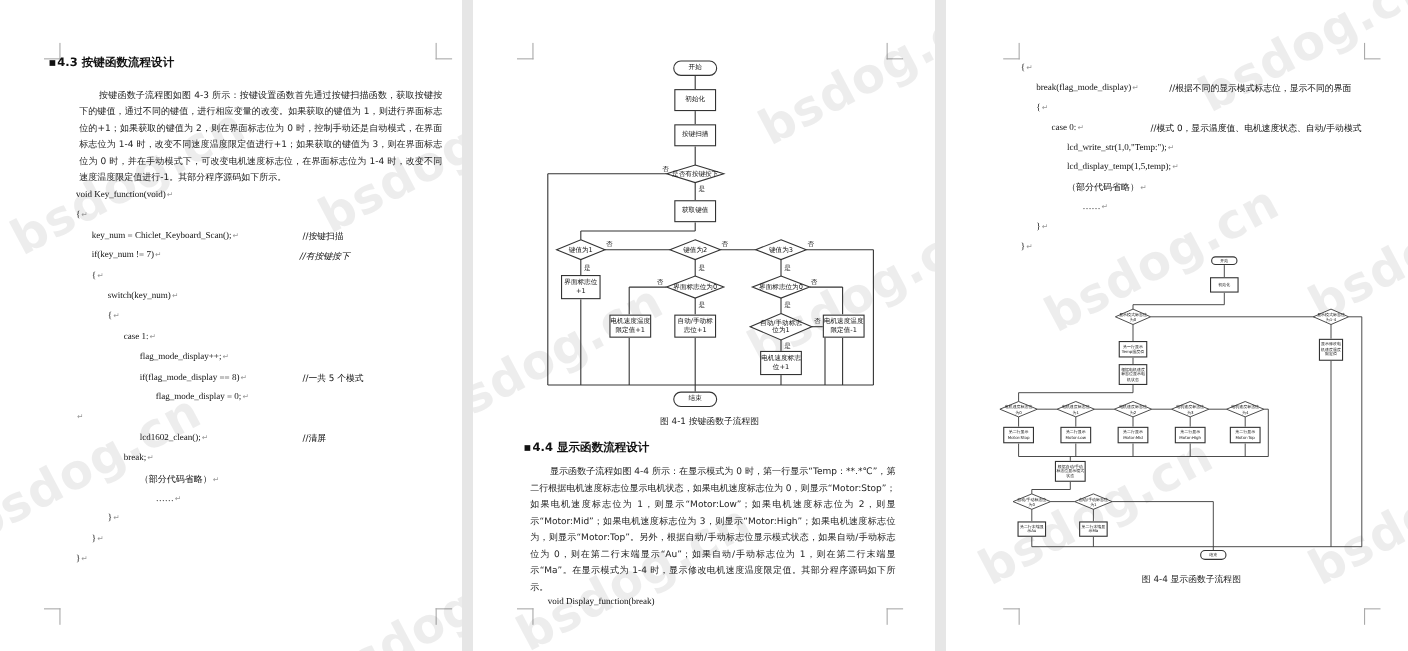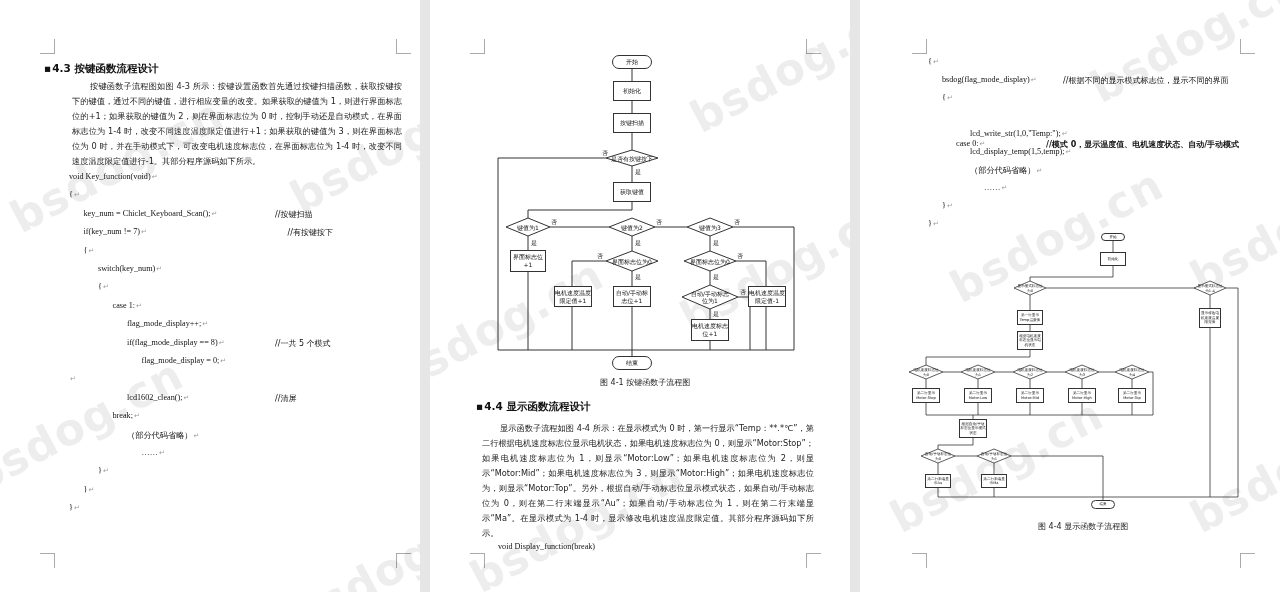--- a/index.html
+++ b/index.html
@@ -75,31 +75,31 @@
   <div class="corner c-tl" style="left:40px;top:39px;"></div>
   <div class="corner c-tr" style="left:396px;top:39px;"></div>
   <div class="corner c-bl" style="left:40px;top:553px;"></div>
   <div class="corner c-br" style="left:396px;top:553px;"></div>
 
   <div class="watermark" style="left:0px;top:140px;">bsdog.cn</div>
   <div class="watermark" style="left:280px;top:120px;">bsdog.cn</div>
   <div class="watermark" style="left:-40px;top:400px;">bsdog.cn</div>
   <div class="watermark" style="left:280px;top:540px;">bsdog.cn</div>
 
-  <div class="heading" style="left:44px;top:62px;">
+  <div class="heading" style="left:44px;top:50px;">
     <span class="bullet">▪</span><span>4.3  按键函数流程设计</span>
   </div>
 
   <div class="para" style="left:72px;top:79px;width:330px;text-indent:18px;">按键函数子流程图如图 4-3 所示：按键设置函数首先通过按键扫描函数，获取按键按下的键值，通过不同的键值，进行相应变量的改变。如果获取的键值为 1，则进行界面标志位的+1；如果获取的键值为 2，则在界面标志位为 0 时，控制手动还是自动模式，在界面标志位为 1-4 时，改变不同速度温度限定值进行+1；如果获取的键值为 3，则在界面标志位为 0 时，并在手动模式下，可改变电机速度标志位，在界面标志位为 1-4 时，改变不同速度温度限定值进行-1。其部分程序源码如下所示。</div>
 
   <div id="p1code">
       <div class="code-line" style="left: 69px; top: 172px;"><span>void Key_function(void)</span><span class="pm">↵</span></div>
       <div class="code-line" style="left: 69px; top: 190.4px;"><span>{</span><span class="pm">↵</span></div>
       <div class="code-line" style="left: 83.5px; top: 208.8px;"><span>key_num = Chiclet_Keyboard_Scan();</span><span class="pm">↵</span><span class="cmt" style="left: 191.5px;">//按键扫描</span></div>
-      <div class="code-line" style="left: 83.5px; top: 227.2px;"><span>if(key_num != 7)</span><span class="pm">↵</span><span class="cmt" style="left: 204px;">//有按键按下</span></div>
+      <div class="code-line" style="left: 83.5px; top: 227.2px;"><span>if(key_num != 7)</span><span class="pm">↵</span><span class="cmt" style="left: 189px; font-style: italic;">//有按键按下</span></div>
       <div class="code-line" style="left: 83.5px; top: 245.6px;"><span>{</span><span class="pm">↵</span></div>
       <div class="code-line" style="left: 98px; top: 264px;"><span>switch(key_num)</span><span class="pm">↵</span></div>
       <div class="code-line" style="left: 98px; top: 282.4px;"><span>{</span><span class="pm">↵</span></div>
       <div class="code-line" style="left: 112.5px; top: 300.8px;"><span>case 1:</span><span class="pm">↵</span></div>
       <div class="code-line" style="left: 127px; top: 319.2px;"><span>flag_mode_display++;</span><span class="pm">↵</span></div>
       <div class="code-line" style="left: 127px; top: 337.6px;"><span>if(flag_mode_display == 8)</span><span class="pm">↵</span><span class="cmt" style="left: 148px;">//一共 5 个模式</span></div>
       <div class="code-line" style="left: 141.5px; top: 356px;"><span>flag_mode_display = 0;</span><span class="pm">↵</span></div>
       <div class="code-line" style="left: 69px; top: 374.4px;"><span></span><span class="pm">↵</span></div>
       <div class="code-line" style="left: 127px; top: 392.8px;"><span>lcd1602_clean();</span><span class="pm">↵</span><span class="cmt" style="left: 148px;">//清屏</span></div>
       <div class="code-line" style="left: 112.5px; top: 411.2px;"><span>break;</span><span class="pm">↵</span></div>
@@ -235,23 +235,23 @@
   <div class="corner c-br" style="left:380px;top:553px;"></div>
 
   <div class="watermark" style="left:220px;top:10px;">bsdog.cn</div>
   <div class="watermark" style="left:80px;top:210px;">bsdog.cn</div>
   <div class="watermark" style="left:320px;top:200px;">bsdog.cn</div>
   <div class="watermark" style="left:20px;top:440px;">bsdog.cn</div>
   <div class="watermark" style="left:320px;top:440px;">bsdog.cn</div>
 
   <div id="p3code">
       <div class="code-line" style="left: 68px; top: 57px;"><span>{</span><span class="pm">↵</span></div>
-      <div class="code-line" style="left: 82px; top: 75px;"><span>bsdog(flag_mode_display)</span><span class="pm">↵</span><span class="cmt" style="left: 105px; margin-left: 16px;">//根据不同的显示模式标志位，显示不同的界面</span></div>
+      <div class="code-line" style="left: 82px; top: 75px;"><span>break(flag_mode_display)</span><span class="pm">↵</span><span class="cmt" style="left: 105px; margin-left: 16px;">//根据不同的显示模式标志位，显示不同的界面</span></div>
       <div class="code-line" style="left: 82px; top: 93px;"><span>{</span><span class="pm">↵</span></div>
-      <div class="code-line" style="left: 96px; top: 111px; margin-top: 28px;"><span>case 0:</span><span class="pm">↵</span><span class="cmt" style="left: 90px; font-weight: bold;">//模式 0，显示温度值、电机速度状态、自动/手动模式</span></div>
+      <div class="code-line" style="left: 96px; top: 111px;"><span>case 0:</span><span class="pm">↵</span><span class="cmt" style="left: 90px;">//模式 0，显示温度值、电机速度状态、自动/手动模式</span></div>
       <div class="code-line" style="left: 110px; top: 129px;"><span>lcd_write_str(1,0,"Temp:");</span><span class="pm">↵</span></div>
       <div class="code-line" style="left: 110px; top: 147px; font-family: Liberation Serif, serif;"><span>lcd_display_temp(1,5,temp);</span><span class="pm">↵</span></div>
       <div class="code-line" style="left: 110px; top: 165px;"><span>（部分代码省略）</span><span class="pm">↵</span></div>
       <div class="code-line" style="left: 124px; top: 183px;"><span>……</span><span class="pm">↵</span></div>
       <div class="code-line" style="left: 82px; top: 201px;"><span>}</span><span class="pm">↵</span></div>
       <div class="code-line" style="left: 68px; top: 219px;"><span>}</span><span class="pm">↵</span></div>
     </div>
 
   <div>
     <svg class="flow" width="420" height="540">

